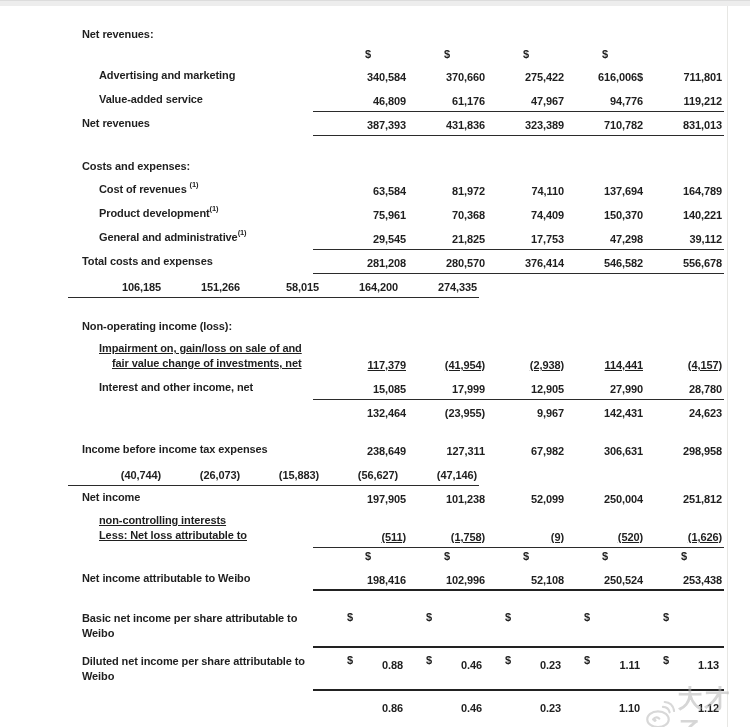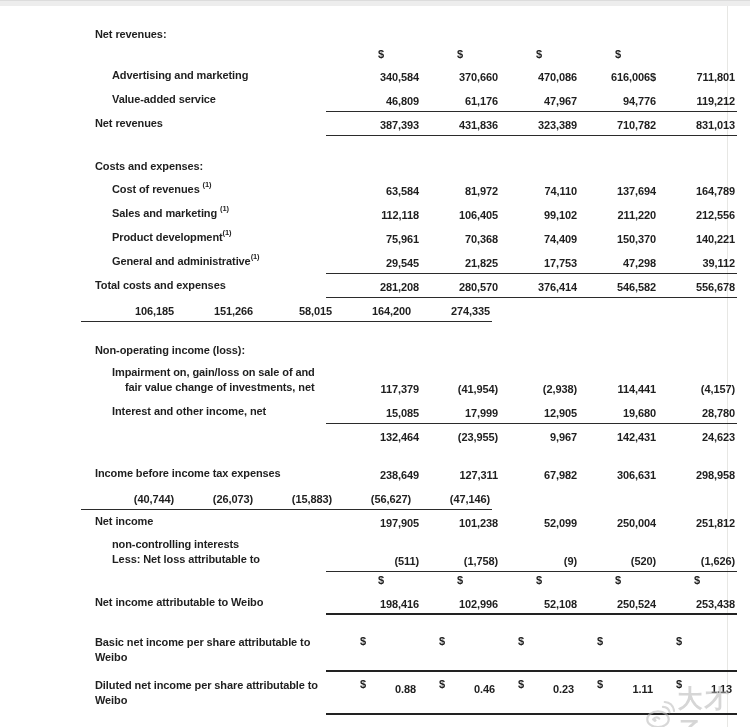--- a/index.html
+++ b/index.html
@@ -11,28 +11,28 @@
   }
   .top-band {
     position:absolute; top:0; left:0; width:750px; height:6px;
     background:#ededed; border-top:1px solid #dcdcdc;
   }
   .right-border {
     position:absolute; top:6px; left:727px; width:1px; height:721px;
     background:#e7e7e4;
   }
   .table-wrap {
-    position:absolute; top:6px; left:17px; width:728px; height:721px;
+    position:absolute; top:6px; left:4px; width:728px; height:721px;
     padding:18px 0 0 78px;
   }
   .row { display:flex; align-items:flex-end; }
   .row-section { height:22px; align-items:flex-start; }
   .row-dollar  { height:18px; align-items:flex-start; }
   .row-data    { height:24px; }
-  .row-two     { height:38px; }
+  .row-two     { height:38px;text-decoration:underline; }
   .row-final   { height:25px; }
   .row-pershare{ height:37px; align-items:stretch; }
   .sp-xs { height:6px; }  .sp-s { height:14px; }
   .sp-m  { height:18px; } .sp-l { height:20px; }
 
   .lbl {
     width:245px; font-size:11px; font-weight:bold; line-height:15px;
     padding-bottom:5px; color:#1f1f1f; letter-spacing:-0.1px;
   }
   .row-section .lbl { padding-bottom:0; padding-top:3px; }
@@ -94,21 +94,21 @@
             <div class="cell"></div>
           </div>
         </div>
         <div class="row row-data">
           <div class="lbl ind-1">
             <div>Advertising and marketing</div>
           </div>
           <div class="vals">
             <div class="cell">340,584</div>
             <div class="cell">370,660</div>
-            <div class="cell">470,086</div>
+            <div class="cell">275,422</div>
             <div class="cell">616,006$</div>
             <div class="cell">711,801</div>
           </div>
         </div>
         <div class="row row-data rule-thin">
           <div class="lbl ind-1">
             <div>Value-added service</div>
           </div>
           <div class="vals">
             <div class="cell">46,809</div>
@@ -144,32 +144,20 @@
           <div class="vals">
             <div class="cell">63,584</div>
             <div class="cell">81,972</div>
             <div class="cell">74,110</div>
             <div class="cell">137,694</div>
             <div class="cell">164,789</div>
           </div>
         </div>
         <div class="row row-data">
           <div class="lbl ind-1">
-            <div>Sales and marketing <sup>(1)</sup></div>
-          </div>
-          <div class="vals">
-            <div class="cell">112,118</div>
-            <div class="cell">106,405</div>
-            <div class="cell">99,102</div>
-            <div class="cell">211,220</div>
-            <div class="cell">212,556</div>
-          </div>
-        </div>
-        <div class="row row-data">
-          <div class="lbl ind-1">
             <div>Product development<sup>(1)</sup></div>
           </div>
           <div class="vals">
             <div class="cell">75,961</div>
             <div class="cell">70,368</div>
             <div class="cell">74,409</div>
             <div class="cell">150,370</div>
             <div class="cell">140,221</div>
           </div>
         </div>
@@ -227,21 +215,21 @@
           </div>
         </div>
         <div class="row row-data rule-thin">
           <div class="lbl ind-1">
             <div>Interest and other income, net</div>
           </div>
           <div class="vals">
             <div class="cell">15,085</div>
             <div class="cell">17,999</div>
             <div class="cell">12,905</div>
-            <div class="cell">19,680</div>
+            <div class="cell">27,990</div>
             <div class="cell">28,780</div>
           </div>
         </div>
         <div class="row row-data">
           <div class="lbl">
             <div></div>
           </div>
           <div class="vals">
             <div class="cell">132,464</div>
             <div class="cell">(23,955)</div>

